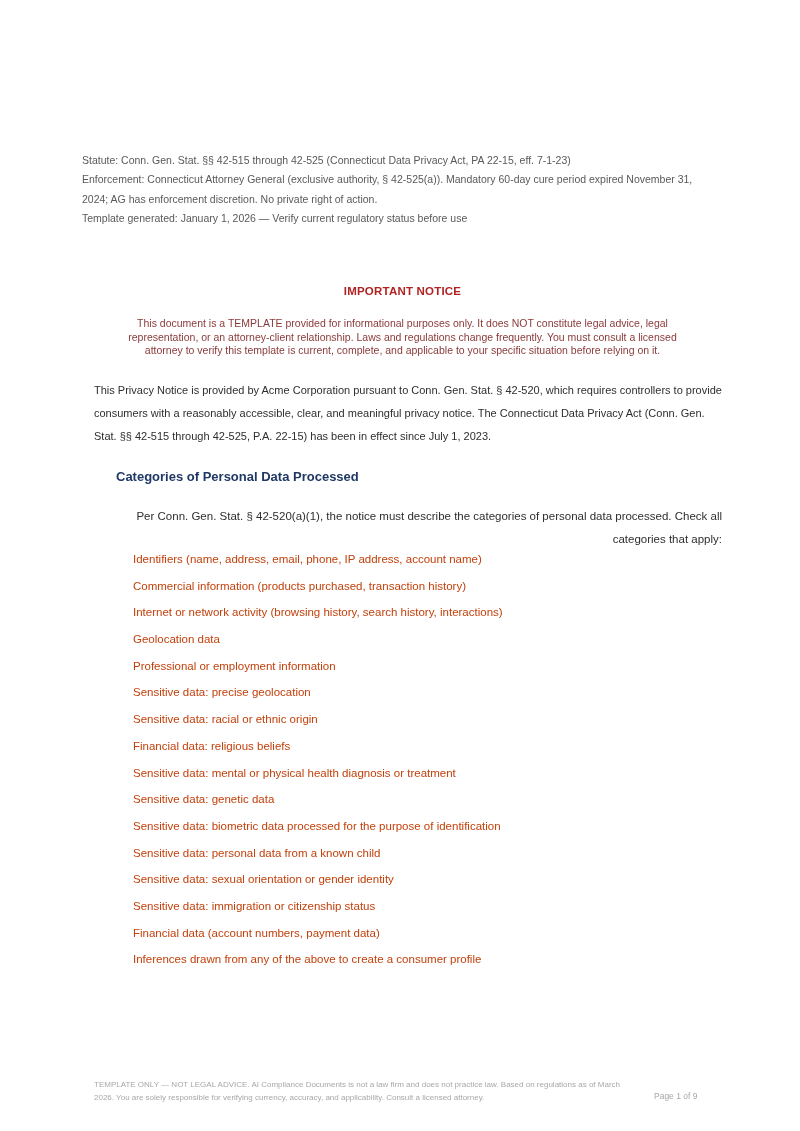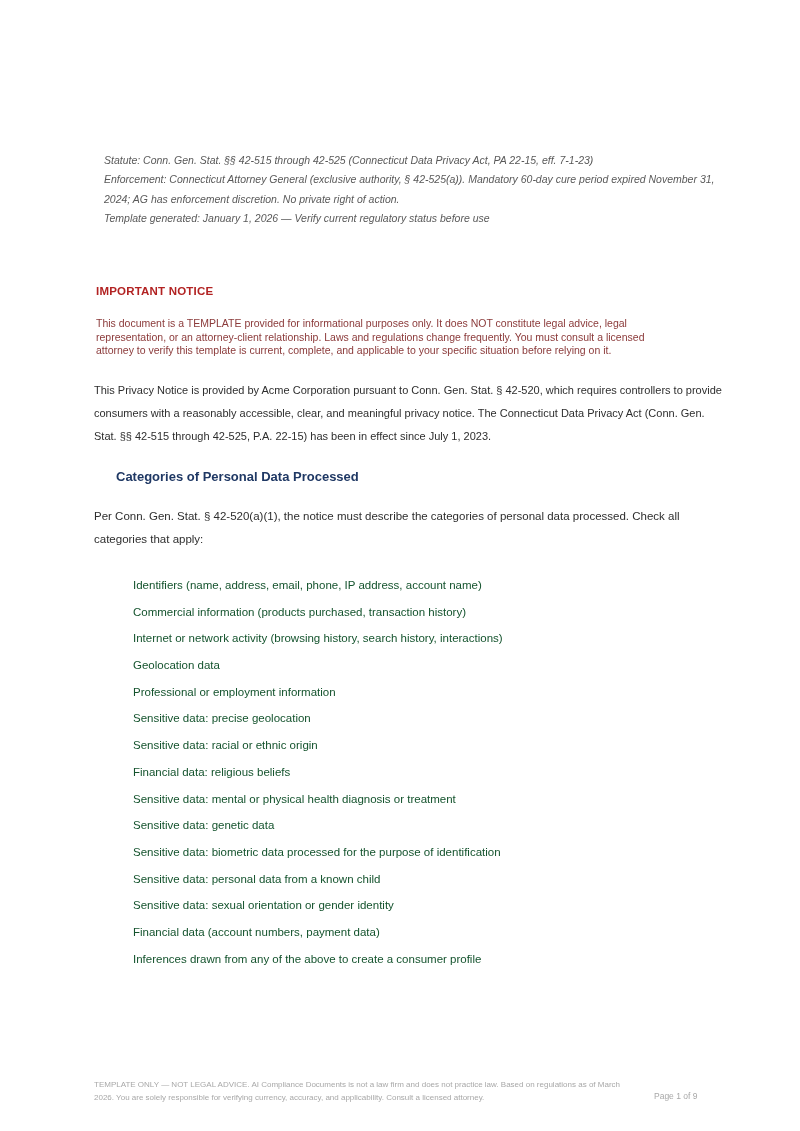--- a/index.html
+++ b/index.html
@@ -9,34 +9,34 @@
     width: 800px;
     height: 1131px;
     background: #ffffff;
     font-family: "Liberation Sans", sans-serif;
     overflow: hidden;
   }
   
   .meta {
     position: absolute;
     top: 151px;
-    left: 104px;
+    left: 82px;
     width: 628px;
     font-size: 10.5px;
     line-height: 19.4px;
     color: #595959;
-    font-style: italic;
   }
   .meta p { margin: 0; }
   
   .notice {
     position: absolute;
     top: 285px;
-    left: 96px;
+    left: 120px;
     width: 565px;
+    text-align: center;
   }
   .notice-title {
     font-size: 11.5px;
     font-weight: bold;
     color: #B22222;
     letter-spacing: 0.2px;
   }
   .notice-body {
     margin-top: 20px;
     font-size: 10.5px;
@@ -64,28 +64,29 @@
   }
   
   .desc {
     position: absolute;
     top: 505px;
     left: 94px;
     width: 628px;
     font-size: 11.5px;
     line-height: 22.5px;
     color: #2e2e2e;
+    text-align: right;
   }
   
   .list {
     position: absolute;
-    top: 572px;
+    top: 546px;
     left: 133px;
     width: 560px;
-    color: #14532d;
+    color: #c2410c;
   }
   .item {
     font-size: 11.5px;
     height: 26.7px;
     line-height: 26.7px;
     white-space: nowrap;
   }
   
   .footer-disclaimer {
     position: absolute;
@@ -133,20 +134,21 @@
     <div class="item">Geolocation data</div>
     <div class="item">Professional or employment information</div>
     <div class="item">Sensitive data: precise geolocation</div>
     <div class="item">Sensitive data: racial or ethnic origin</div>
     <div class="item">Financial data: religious beliefs</div>
     <div class="item">Sensitive data: mental or physical health diagnosis or treatment</div>
     <div class="item">Sensitive data: genetic data</div>
     <div class="item">Sensitive data: biometric data processed for the purpose of identification</div>
     <div class="item">Sensitive data: personal data from a known child</div>
     <div class="item">Sensitive data: sexual orientation or gender identity</div>
+    <div class="item">Sensitive data: immigration or citizenship status</div>
     <div class="item">Financial data (account numbers, payment data)</div>
     <div class="item">Inferences drawn from any of the above to create a consumer profile</div>
   </div>
 
   <p class="footer-disclaimer">TEMPLATE ONLY — NOT LEGAL ADVICE. AI Compliance Documents is not a law firm and does not practice law. Based on regulations as of March 2026. You are solely responsible for verifying currency, accuracy, and applicability. Consult a licensed attorney.</p>
   <div class="page-number">Page 1 of 9</div>
 
 </div>
 
 </body></html>

